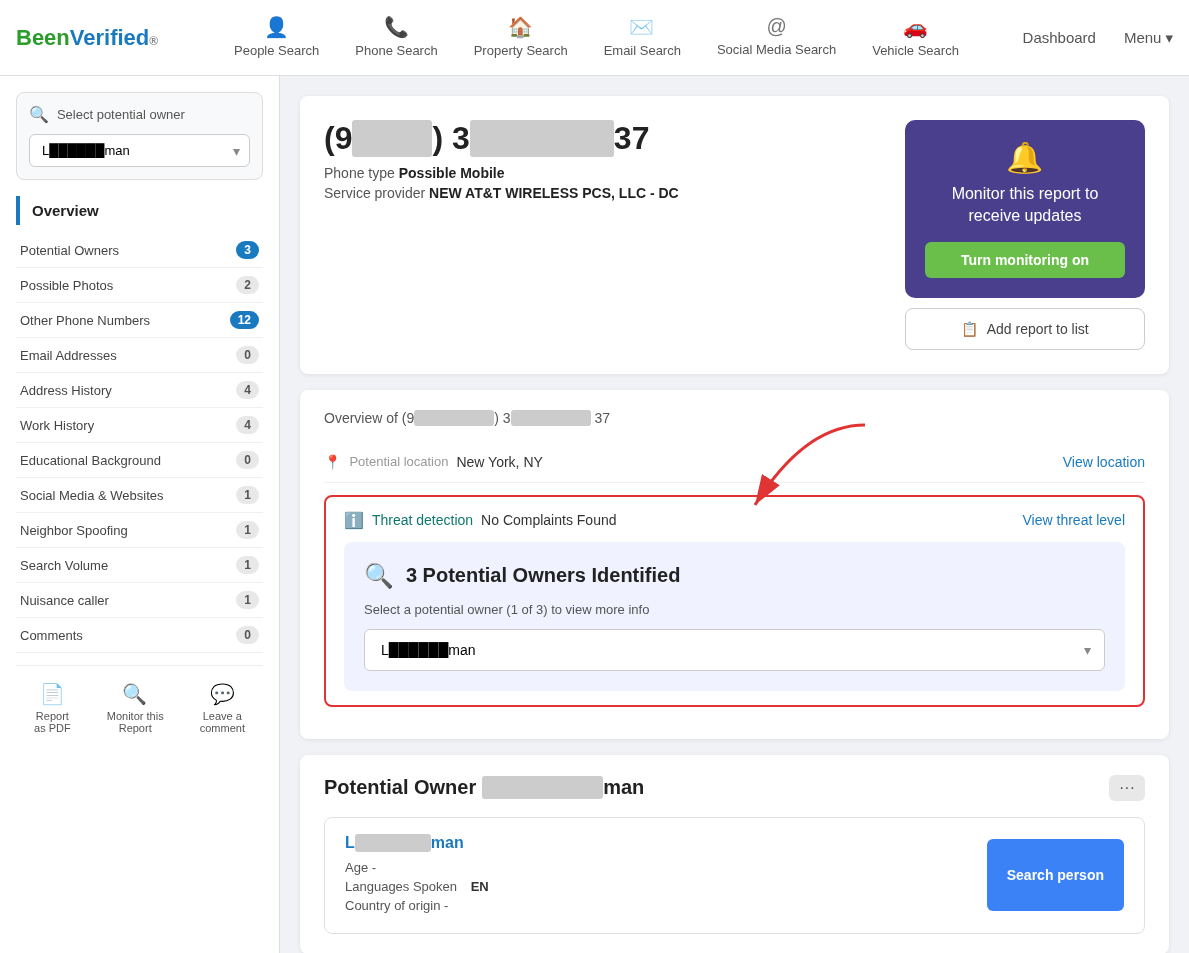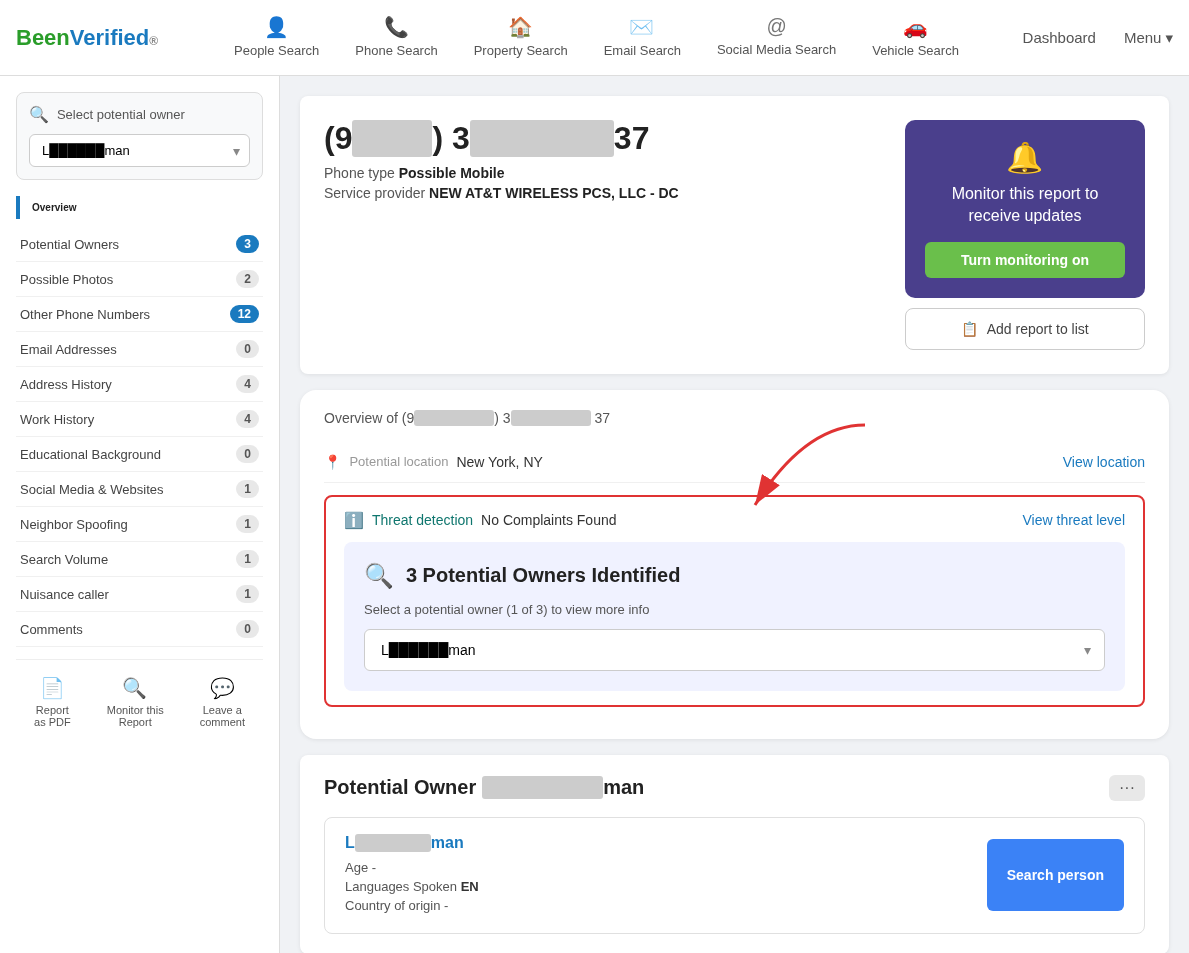--- a/index.html
+++ b/index.html
@@ -119,21 +119,21 @@
       color: #888;
       pointer-events: none;
     }
 
     .sidebar-overview {
       border-left: 4px solid #1a7abf;
       padding-left: 12px;
       margin-bottom: 8px;
     }
     .sidebar-overview-title {
-      font-size: 10px;
+      font-size: 15px;
       font-weight: bold;
       color: #222;
       padding: 6px 0;
     }
     .sidebar-nav-item {
       display: flex;
       justify-content: space-between;
       align-items: center;
       padding: 8px 4px;
       border-bottom: 1px solid #f0f0f0;
@@ -248,21 +248,21 @@
       font-size: 14px;
       color: #444;
       margin-top: 10px;
       width: 100%;
       justify-content: center;
     }
 
     
     .overview-section {
       background: #fff;
-      border-radius: 16px;
+      border-radius: 8px;
       padding: 20px 24px;
       margin-bottom: 16px;
       box-shadow: 0 1px 4px rgba(0,0,0,0.08);
     }
     .overview-title {
       font-size: 14px;
       color: #555;
       margin-bottom: 16px;
     }
 
@@ -393,21 +393,21 @@
       font-weight: bold;
       color: #1a7abf;
       cursor: pointer;
       margin-bottom: 8px;
     }
     .owner-detail-row {
       font-size: 13px;
       color: #555;
       margin-bottom: 4px;
     }
-    .owner-detail-row strong { color: #333; }
+    .owner-detail-row strong { color: #333; margin-left: 10px; }
     .search-person-btn {
       background: #3b82f6;
       color: #fff;
       border: none;
       border-radius: 6px;
       padding: 28px 20px;
       font-size: 14px;
       font-weight: bold;
       cursor: pointer;
     }

